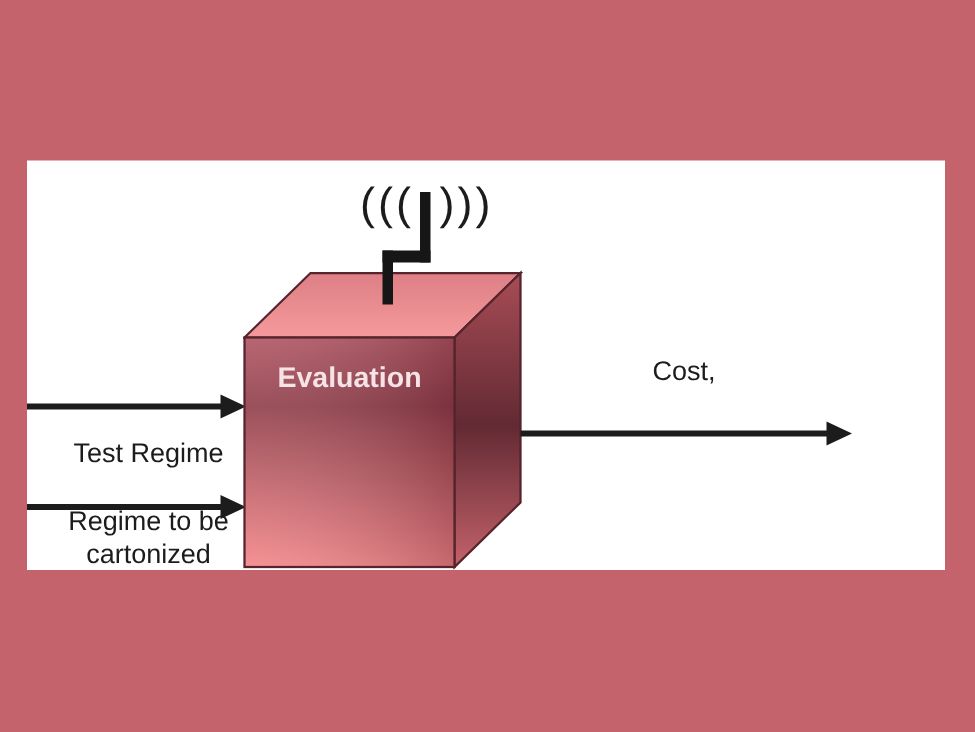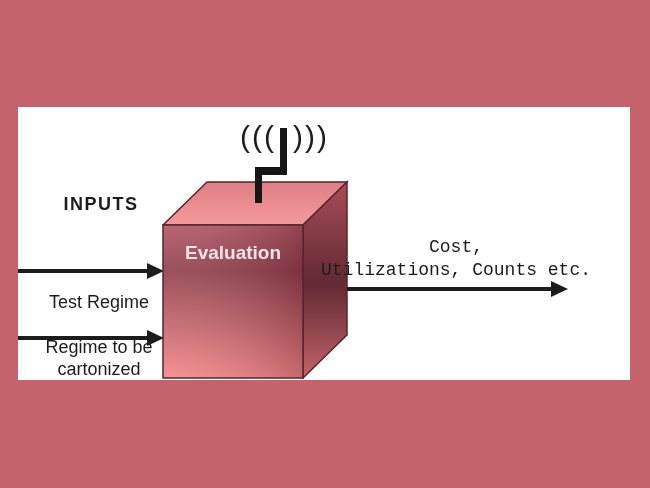--- a/index.html
+++ b/index.html
@@ -44,21 +44,20 @@
   .s-right-a{stop-color:var(--box_right_top,#a84c56);}
   .s-right-b{stop-color:var(--box_right_mid,#622a33);}
   .s-right-c{stop-color:var(--box_right_bottom,#c4626a);}
 </style>
 </head>
 <body>
 
 <div class="stage">
   <div class="panel">
 
-    <div class="lbl heading" style="left:83px;top:87px;">INPUTS</div>
 
     <div class="lbl body-text" style="left:81px;top:136px;">Test Regime</div>
 
     <div class="arrow-line" style="left:0;top:162px;width:130px;"></div>
     <div class="arrow-head" style="left:129px;top:156px;"></div>
 
     <div class="lbl body-text" style="left:81px;top:181px;">
       <div>Regime to be</div>
       <div>cartonized</div>
     </div>
@@ -101,22 +100,21 @@
     </svg>
 
     <div class="signal" style="left:240px;">(((</div>
     <div class="signal" style="left:293px;">)))</div>
 
     <div class="box-label">
       <div>Evaluation</div>
     </div>
 
 
-    <div class="lbl out-text" style="left:438px;top:129px;font-family:Liberation Mono, monospace;">
+    <div class="lbl out-text" style="left:438px;top:129px;">
       <div>Cost,</div>
-      <div>Utilizations, Counts etc.</div>
     </div>
 
     <div class="arrow-line" style="left:329px;top:180px;width:205px;"></div>
     <div class="arrow-head" style="left:533px;top:174px;"></div>
 
   </div>
 </div>
 
 </body></html>

